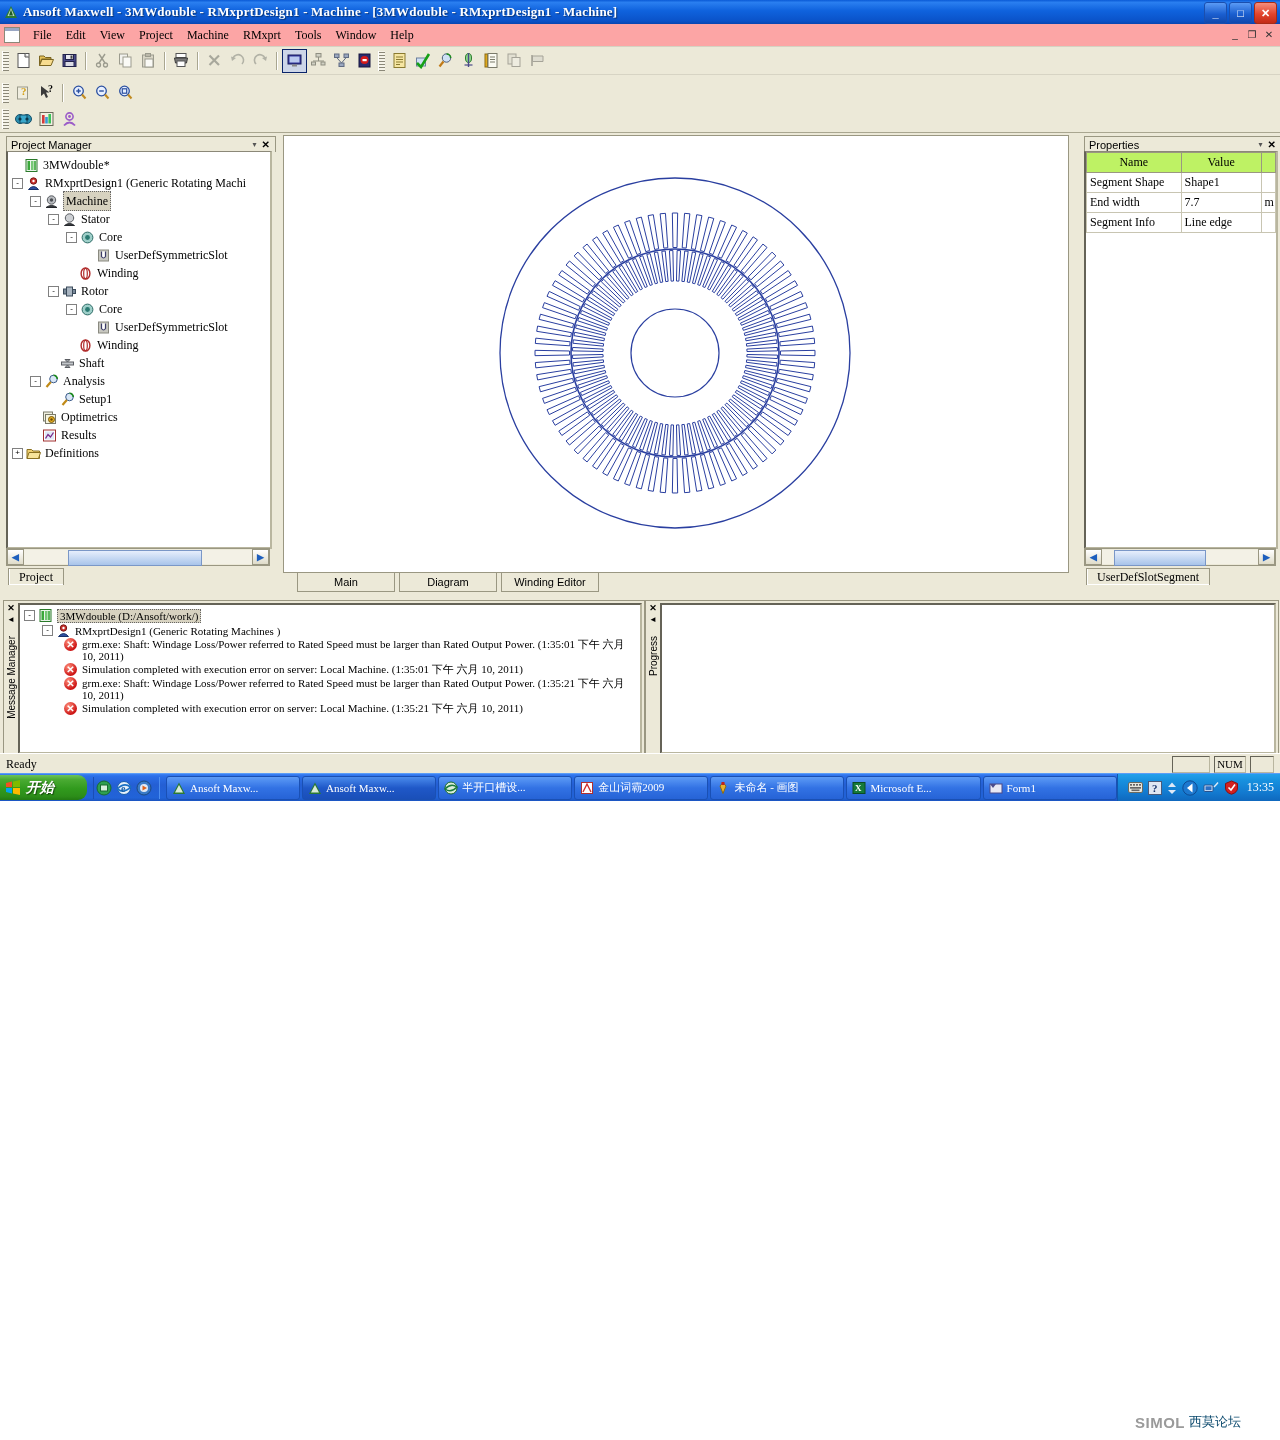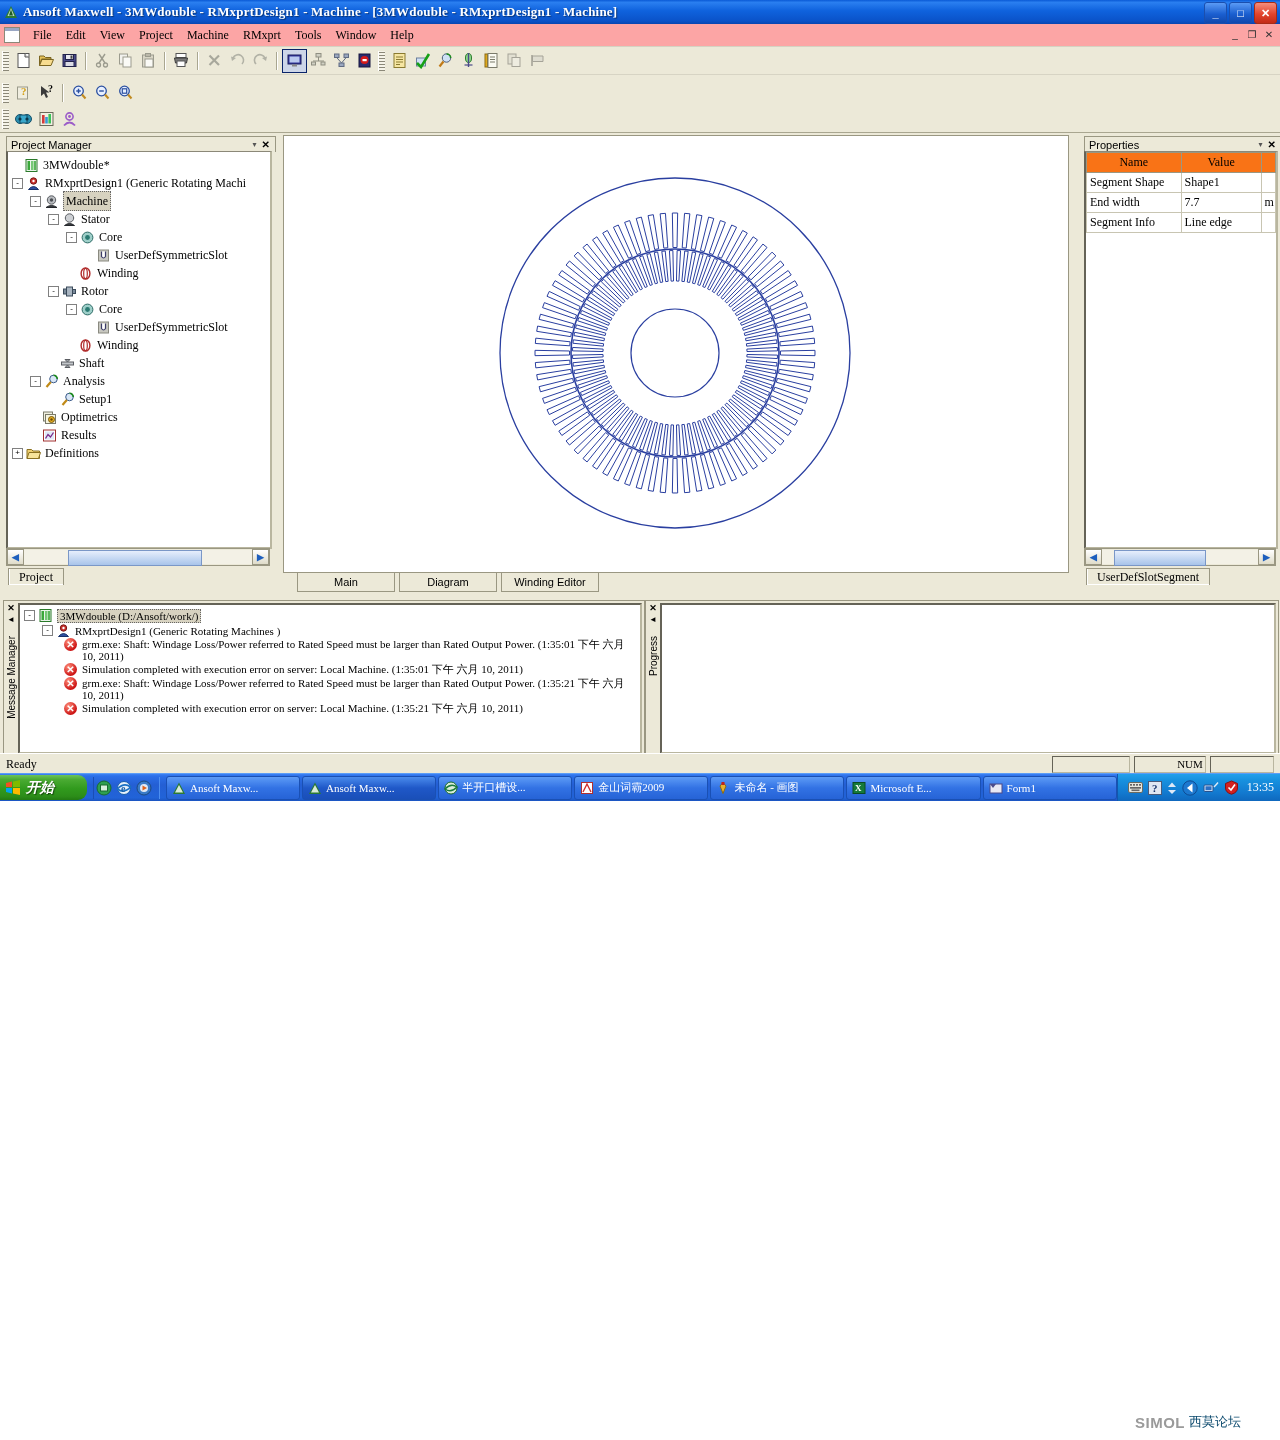--- a/index.html
+++ b/index.html
@@ -82,21 +82,21 @@
      display:flex;align-items:center;justify-content:center;font-family:"Liberation Sans",sans-serif;
      font-size:11px;margin-right:4px;}
   .vtab.first{margin-left:14px;}
 
   
   #pp{position:absolute;left:1084px;top:136px;width:192px;height:30px;}
   .prop-box{position:absolute;left:1084px;top:151px;width:190px;height:395px;background:#fff;
      border:2px inset #b9b69f;border-top:1px solid #8b8878;overflow:hidden;}
   table.props{border-collapse:collapse;width:100%;font-family:"Liberation Serif",serif;font-size:12px;
      table-layout:fixed;}
-  table.props th{background:#f97316;border:1px solid #9a9782;height:17px;font-weight:normal;
+  table.props th{background:#bef264;border:1px solid #9a9782;height:17px;font-weight:normal;
      font-family:"Liberation Serif",serif;font-size:12px;}
   table.props td{border:1px solid #c8c5b2;height:19px;padding:0 3px;overflow:hidden;white-space:nowrap;}
   .prop-hscroll{position:absolute;left:1084px;top:548px;width:190px;height:16px;}
 
   
   .msgdock{position:absolute;left:3px;top:600px;width:640px;height:155px;background:#ece9d8;
      border:1px solid #9a9782;display:flex;}
   .vbar{width:14px;background:#ece9d8;display:flex;flex-direction:column;align-items:center;padding-top:2px;}
   .vbar .x{font-size:9px;font-weight:bold;}
   .vbar .ar{font-size:8px;margin-top:2px;}
@@ -111,21 +111,21 @@
   .msgtxt{flex:1;}
   .progdock{position:absolute;left:645px;top:600px;width:632px;height:155px;background:#ece9d8;
      border:1px solid #9a9782;display:flex;}
   .progarea{flex:1;background:#fff;border:2px inset #b9b69f;margin:2px 2px 2px 0;}
 
   
   .statusbar{position:absolute;left:0;top:753px;width:1280px;height:20px;background:#ece9d8;
      border-top:1px solid #fff;display:flex;align-items:center;}
   .statusbar .sready{font-family:"Liberation Serif",serif;font-size:12px;margin-left:6px;}
   .spane{height:15px;border:1px inset #b9b69f;margin-left:4px;display:flex;align-items:center;
-     justify-content:center;font-family:"Liberation Serif",serif;font-size:11px;padding-left:40px;}
+     justify-content:center;font-family:"Liberation Serif",serif;font-size:11px;}
 
   
   .taskbar{position:absolute;left:0;top:773px;width:1280px;height:27px;
      background:linear-gradient(to bottom,#3c81f3 0%,#2b6fe8 8%,#245fd4 40%,#2163d8 88%,#1b54c0 100%);
      display:flex;align-items:center;border-top:1px solid #5b9df7;}
   .startbtn{height:25px;min-width:82px;margin:1px 6px 1px 0;border-radius:0 9px 9px 0;
      background:linear-gradient(to bottom,#6cc35a 0%,#4aab33 18%,#319a1d 55%,#2c8d19 85%,#227a12 100%);
      display:flex;align-items:center;padding-left:5px;}
   .startbtn .flag{width:16px;height:15px;margin-right:5px;}
   .startbtn .slabel{color:#fff;font-family:"Liberation Serif",serif;font-style:italic;font-weight:bold;

